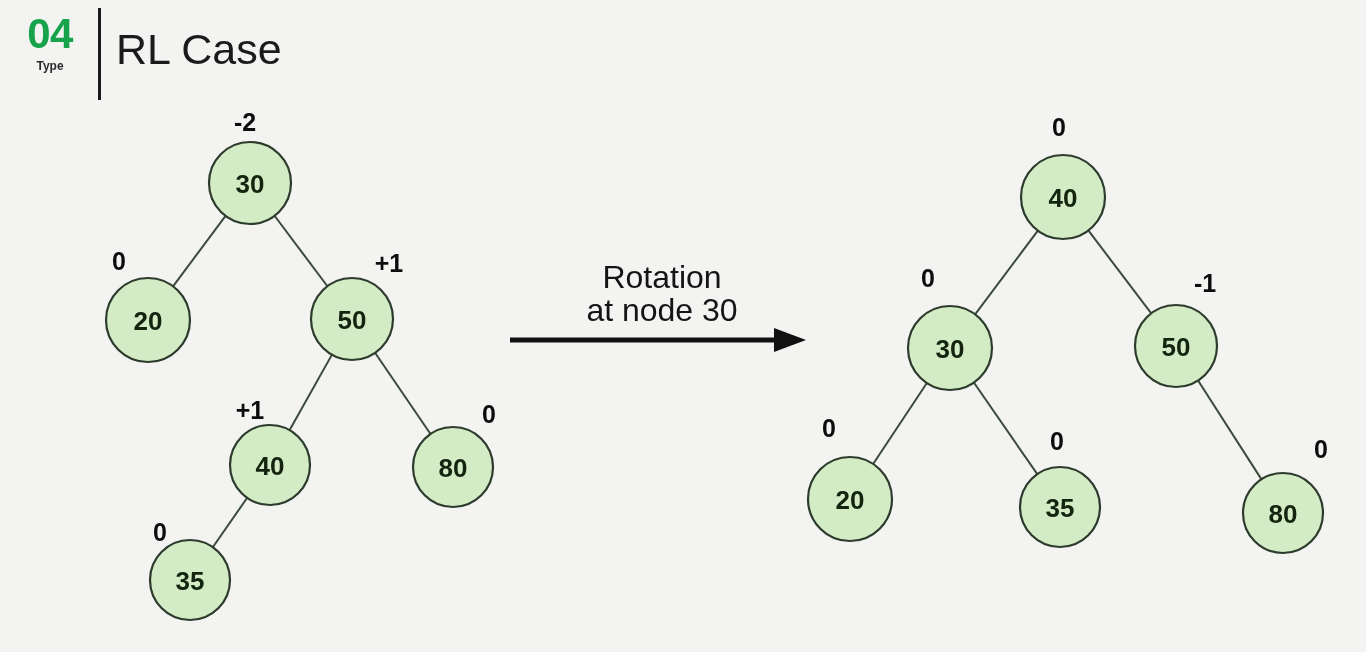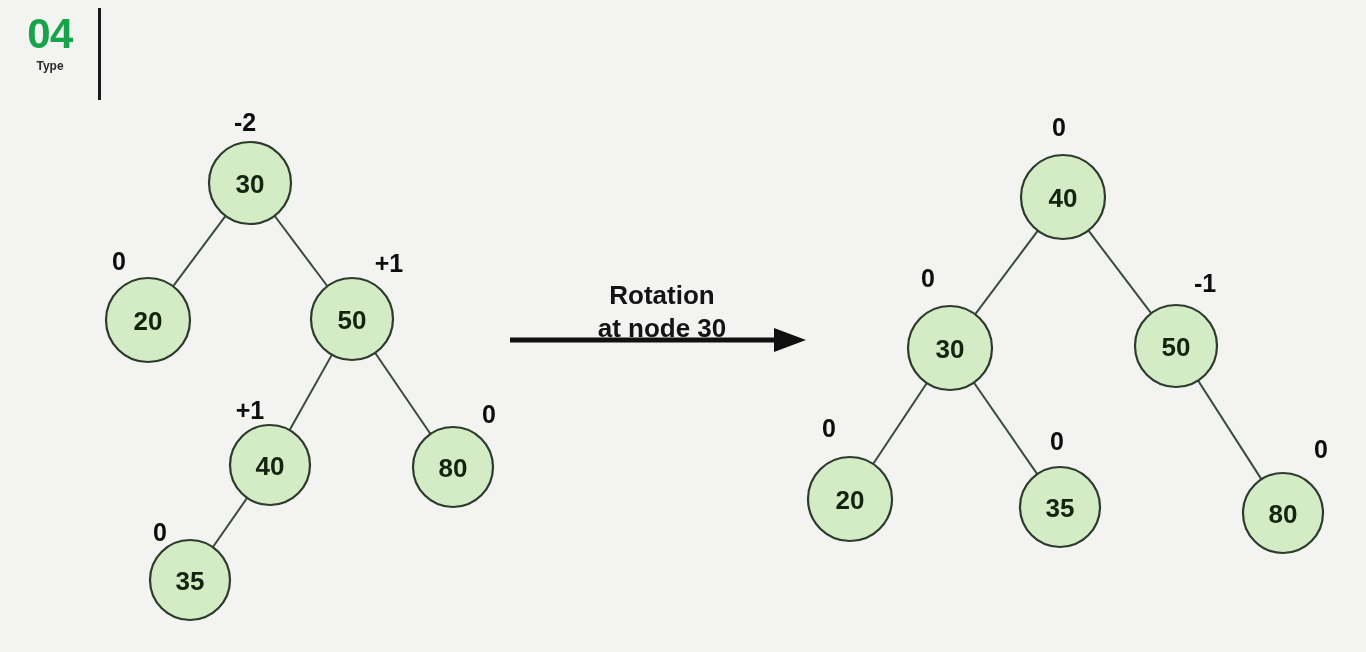--- a/index.html
+++ b/index.html
@@ -106,46 +106,46 @@
     dominant-baseline: central;
   }
 
   
   .rot-label {
     position: absolute;
     left: 512px;
     top: 261px;
     width: 300px;
     text-align: center;
-    font-size: 26px;
-    font-weight: bold;
+    font-size: 32px;
+    font-weight: normal;
     color: #141414;
     line-height: 33px;
     white-space: pre-line;
-    margin-top: 18px;
   }
   .arrow-svg {
     position: absolute;
     left: 506px;
     top: 320px;
     width: 310px;
     height: 40px;
   }
 </style>
 </head>
 <body>
 
 <div id="stage">
 
   <div class="header">
     <div class="badge">
       <div class="badge-number">04</div>
       <div class="badge-caption">Type</div>
     </div>
     <div class="header-divider"></div>
+    <div class="header-title">RL Case</div>
   </div>
 
   <svg class="tree-svg" id="tree-layer" viewBox="0 0 1366 652">
       <g>
         <line x1="226.11255956697826" y1="215.0841111698429" x2="172.48462644384728" y2="287.113786050911" class="edge"></line>
         <line x1="274" y1="215" x2="328" y2="287" class="edge"></line>
         <line x1="332.41223707283734" y1="353.87577301665544" x2="289.0980688539836" y2="430.99612130876096" class="edge"></line>
         <line x1="374.54732516247896" y1="352.0396447925434" x2="431.01635796658303" y2="434.78634632727017" class="edge"></line>
         <line x1="247.7284849602546" y1="497.015302869634" x2="212.2715150397454" y2="547.984697130366" class="edge"></line>
         <g class="node-group">

